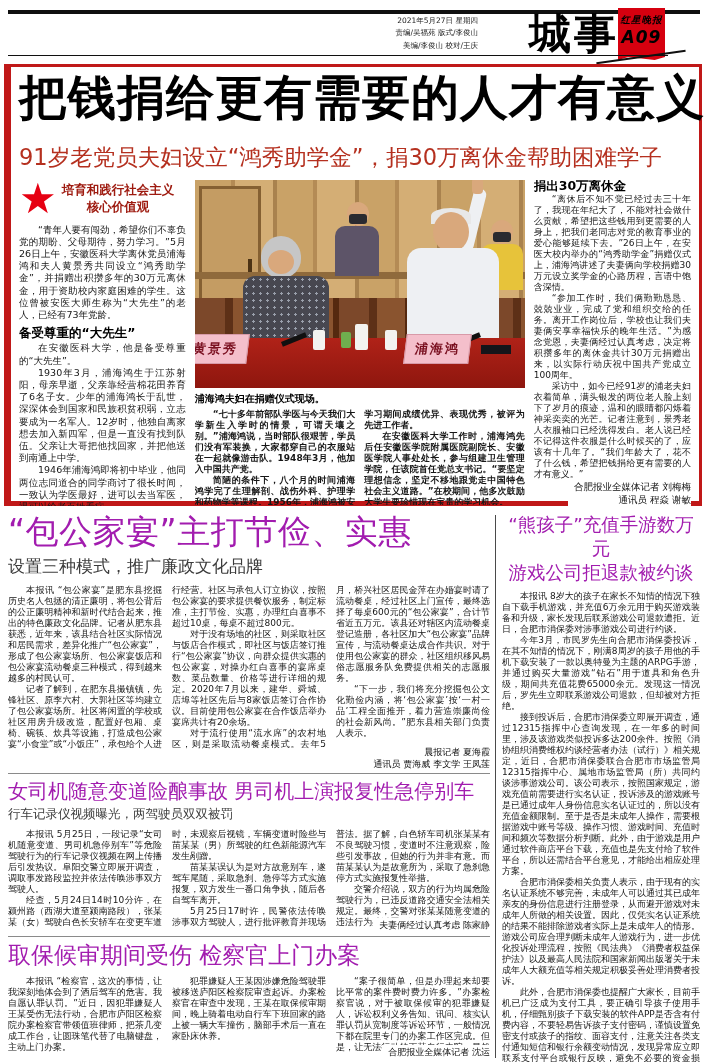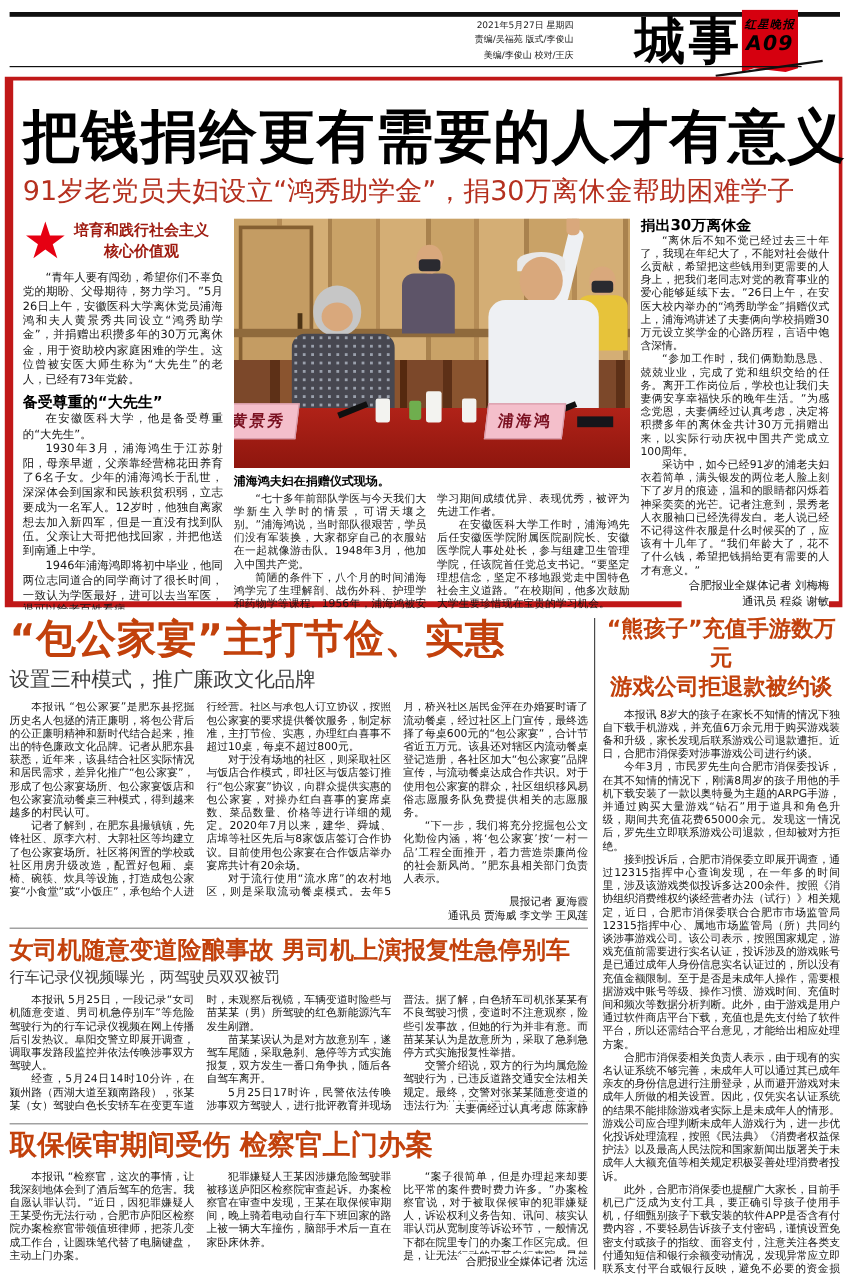--- a/index.html
+++ b/index.html
@@ -20,37 +20,37 @@
     color:#000000; text-align:center;
     clip-path:polygon(0 0,100% 0,100% 94%,78% 100%,22% 94%,0 100%);font-style:italic; }
   .masthead-name { font-size:9.5px; font-weight:bold; letter-spacing:1px; padding-top:6px; }
   .page-no { font-size:17px; font-weight:bold; letter-spacing:1px; }
   .masthead-swoosh { position:absolute; top:56px; left:596px; width:90px; height:2px;
     background:#101010; transform:rotate(-8deg); }
 
   
   .lead { position:absolute; left:4px; top:64px; width:698px; height:442px;
     border:3px solid #c01818; border-left-width:7px; border-bottom-width:5px;
-    padding:21px 8px; background:#fff; }
+    padding:4px 8px; background:#fff; }
   .lead-headline { font-size:48px; font-weight:900; letter-spacing:1px; line-height:1.1;
     white-space:nowrap; color:#000; }
-  .lead-subheadline { font-size:22.5px; color:#b5301f; margin-top:3px; white-space:nowrap; }
+  .lead-subheadline { font-size:22.5px; color:#b5301f; margin-top:18px; white-space:nowrap; }
   .lead-content { display:flex; gap:9px; margin-top:7px; height:326px; overflow:hidden; }
   .lead-col1 { width:178px; overflow:hidden; }
   .badge { display:flex; align-items:center; gap:5px; margin-bottom:6px; }
   .badge-star { color:#e60012; font-size:42px; line-height:0.9; }
   .badge-text { color:#9e1b10; font-weight:bold; font-size:12.5px; line-height:1.35;text-align:center; }
   .body-text p { text-indent:2em; text-align:justify; margin:0; }
   .t95 { font-size:9.5px; line-height:12.2px; color:#161616; }
   .t90 { font-size:9px; line-height:11px; color:#161616; }
   .col-subhead { font-weight:bold; font-size:12.5px; color:#000; margin:6px 0 3px; }
   .lead-mid { width:330px; }
   .photo-caption { font-size:10px; font-weight:bold; margin:4px 0 3px; color:#000; }
   .mid-cols { display:flex; gap:9px; height:96px; overflow:hidden; }
-  .mid-col { flex:1; }
+  .mid-col { flex:1;font-weight:bold; }
   .lead-col4 { width:168px; position:relative; overflow:hidden; }
   .col4-bylines { position:absolute; right:0; bottom:0; background:#fff; text-align:right;
     font-size:9.5px; line-height:13px; padding:1px 0 0 6px; color:#111; }
 
   
   .photo { position:relative; width:330px; height:208px; overflow:hidden;
     background:repeating-linear-gradient(90deg,#c9a267 0 36px,#b48b55 36px 40px,#d4ae75 40px 78px,#a9824e 78px 82px); }
   .photo .rail { position:absolute; left:0; right:0; top:92px; height:7px; background:#8f6a3c; }
   .photo .door { position:absolute; left:4px; top:6px; width:62px; height:150px;
     background:#c49c63; border:3px solid #856032; }
@@ -94,21 +94,21 @@
     transform:rotate(-22deg); bottom:46px; }
   .mic1 { left:86px; } .mic2 { left:260px; }
   .recorder { position:absolute; right:14px; bottom:34px; width:30px; height:9px; background:#15151a; }
 
   
   .v-divider { position:absolute; left:495px; top:515px; width:1px; height:543px; background:#4a4a4a; }
   .h-rule-1 { position:absolute; left:8px; width:482px; top:773px; height:1px; background:#8a8a8a; }
   .h-rule-2 { position:absolute; left:8px; width:482px; top:936px; height:1px; background:#8a8a8a; }
 
   .art { position:absolute; background:#fff; }
-  .art-title { font-weight:700; color:#c2410c; }
+  .art-title { font-weight:400; color:#a21caf; }
   .art-sub { color:#3c3c3c; }
   .cols3 { column-count:3; column-gap:10px; text-align:justify; overflow:hidden; position:relative; }
   .cols3 p, .flow p { text-indent:2em; text-align:justify; }
   .byline-abs { position:absolute; right:0; bottom:0; background:#fff; text-align:right;
     font-size:9px; line-height:12px; padding:1px 0 0 6px; color:#111; }
 
   .banquet { left:8px; top:513px; width:482px; height:257px; }
   .banquet-title { font-size:33px; line-height:1.15; letter-spacing:0.5px; }
   .banquet-sub { font-size:17px; margin:4px 0 7px; }
   .banquet-body { height:185px; }

